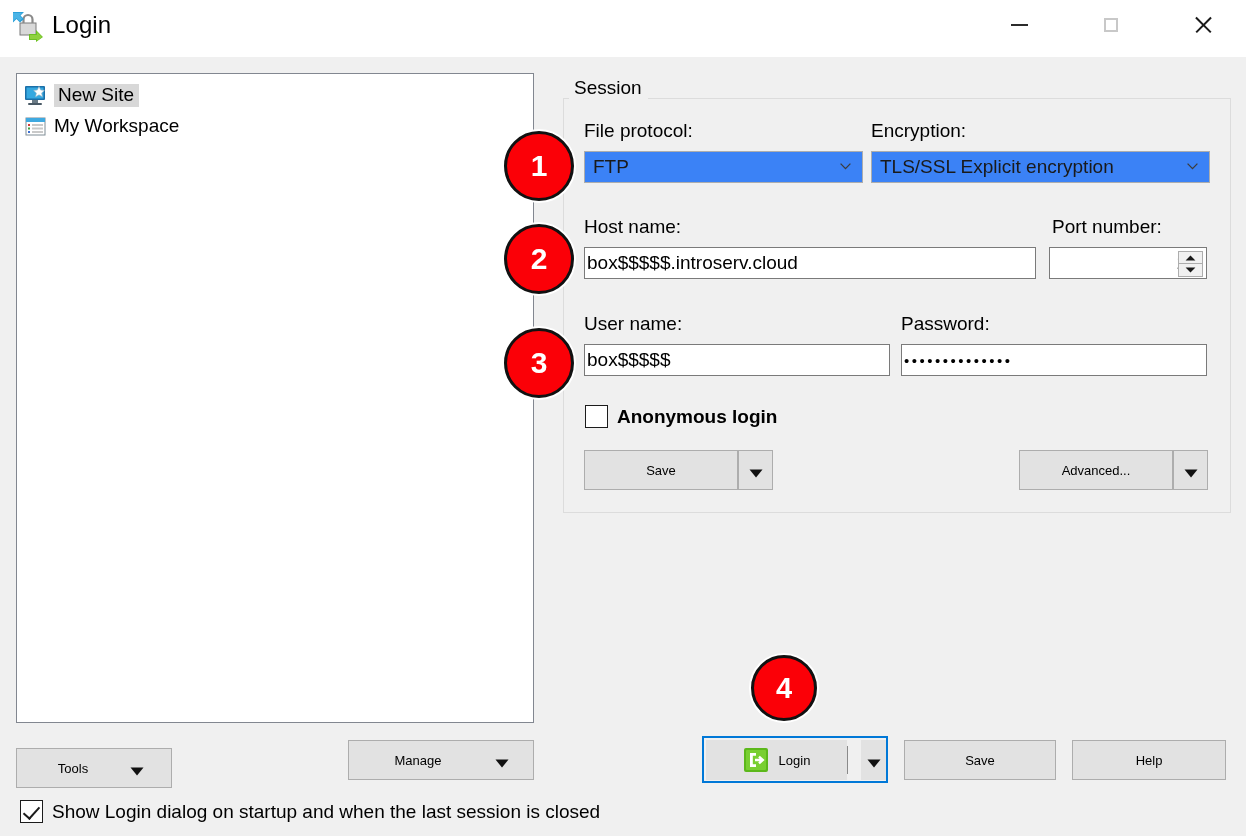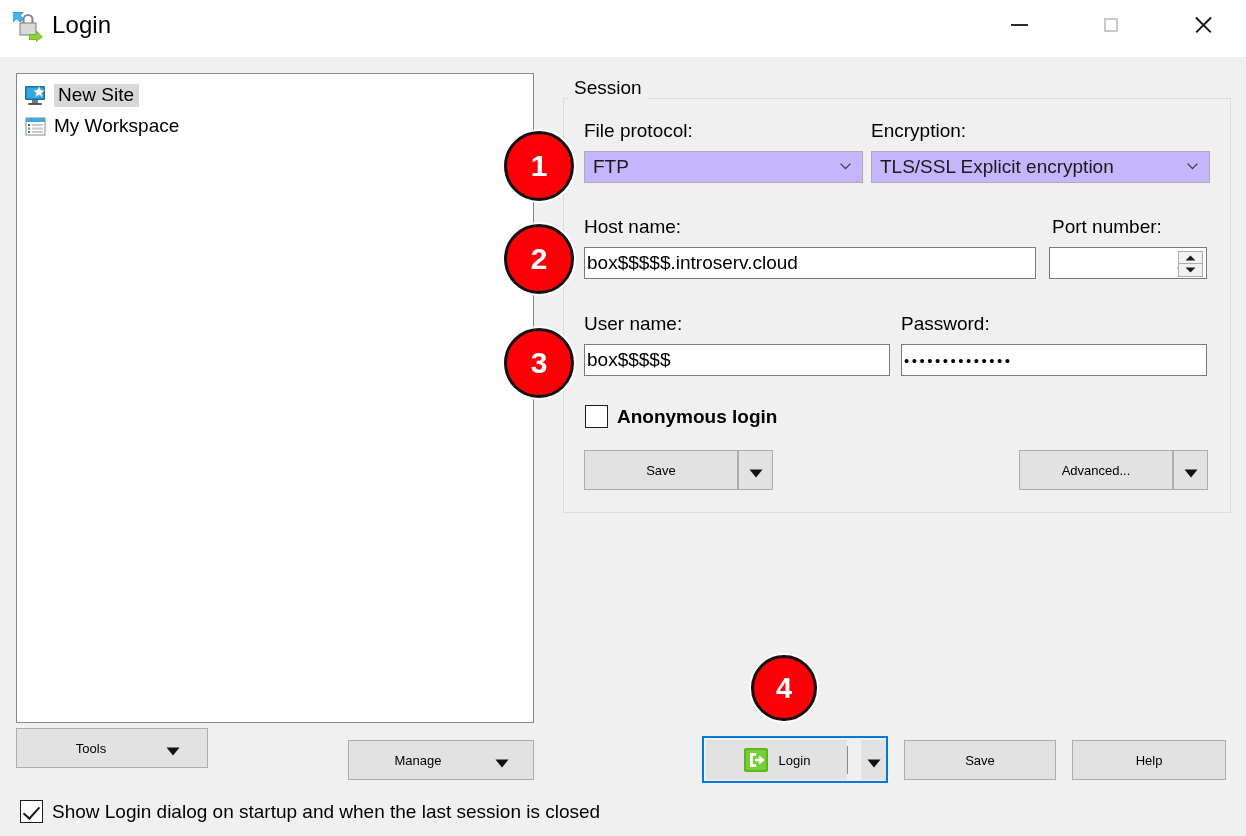--- a/index.html
+++ b/index.html
@@ -87,21 +87,21 @@
     font-size: 19px; color: #000000;
   }
 
   .fieldlabel {
     position: absolute; font-size: 19px; color: #000000; white-space: nowrap;
   }
 
   
   .combo {
     position: absolute; height: 32px;
-    background: #c4b5fd;
+    background: #3b82f6;
     border: 1px solid #adadad;
     box-sizing: border-box;
     display: flex; align-items: center;
   }
   .combo .ctext {
     font-size: 19px; color: #1a1a1a; padding-left: 8px;
     white-space: nowrap; overflow: hidden;
   }
   .combo .carrow {
     position: absolute; right: 11px; top: 11px;
@@ -317,21 +317,21 @@
     <span>Advanced...</span>
   </div>
   <div class="btn" style="left:1173px; top:450px; width:35px;">
     <span class="dd-arrow">
       <svg width="14" height="9" viewBox="0 0 14 9">
           <path d="M0.5 0.5 L13.5 0.5 L7 8.5 Z" fill="#111111"></path>
         </svg>
     </span>
   </div>
 
-  <div class="btn" style="left:16px; top:728px; width:192px;">
+  <div class="btn" style="left:16px; top:748px; width:156px;">
     <span style="margin-right:42px;">Tools</span>
     <span class="dd-arrow" style="right:27px;">
       <svg width="14" height="9" viewBox="0 0 14 9">
           <path d="M0.5 0.5 L13.5 0.5 L7 8.5 Z" fill="#111111"></path>
         </svg>
     </span>
   </div>
 
   <div class="btn" style="left:348px; top:740px; width:186px;">
     <span style="margin-right:46px;">Manage</span>

